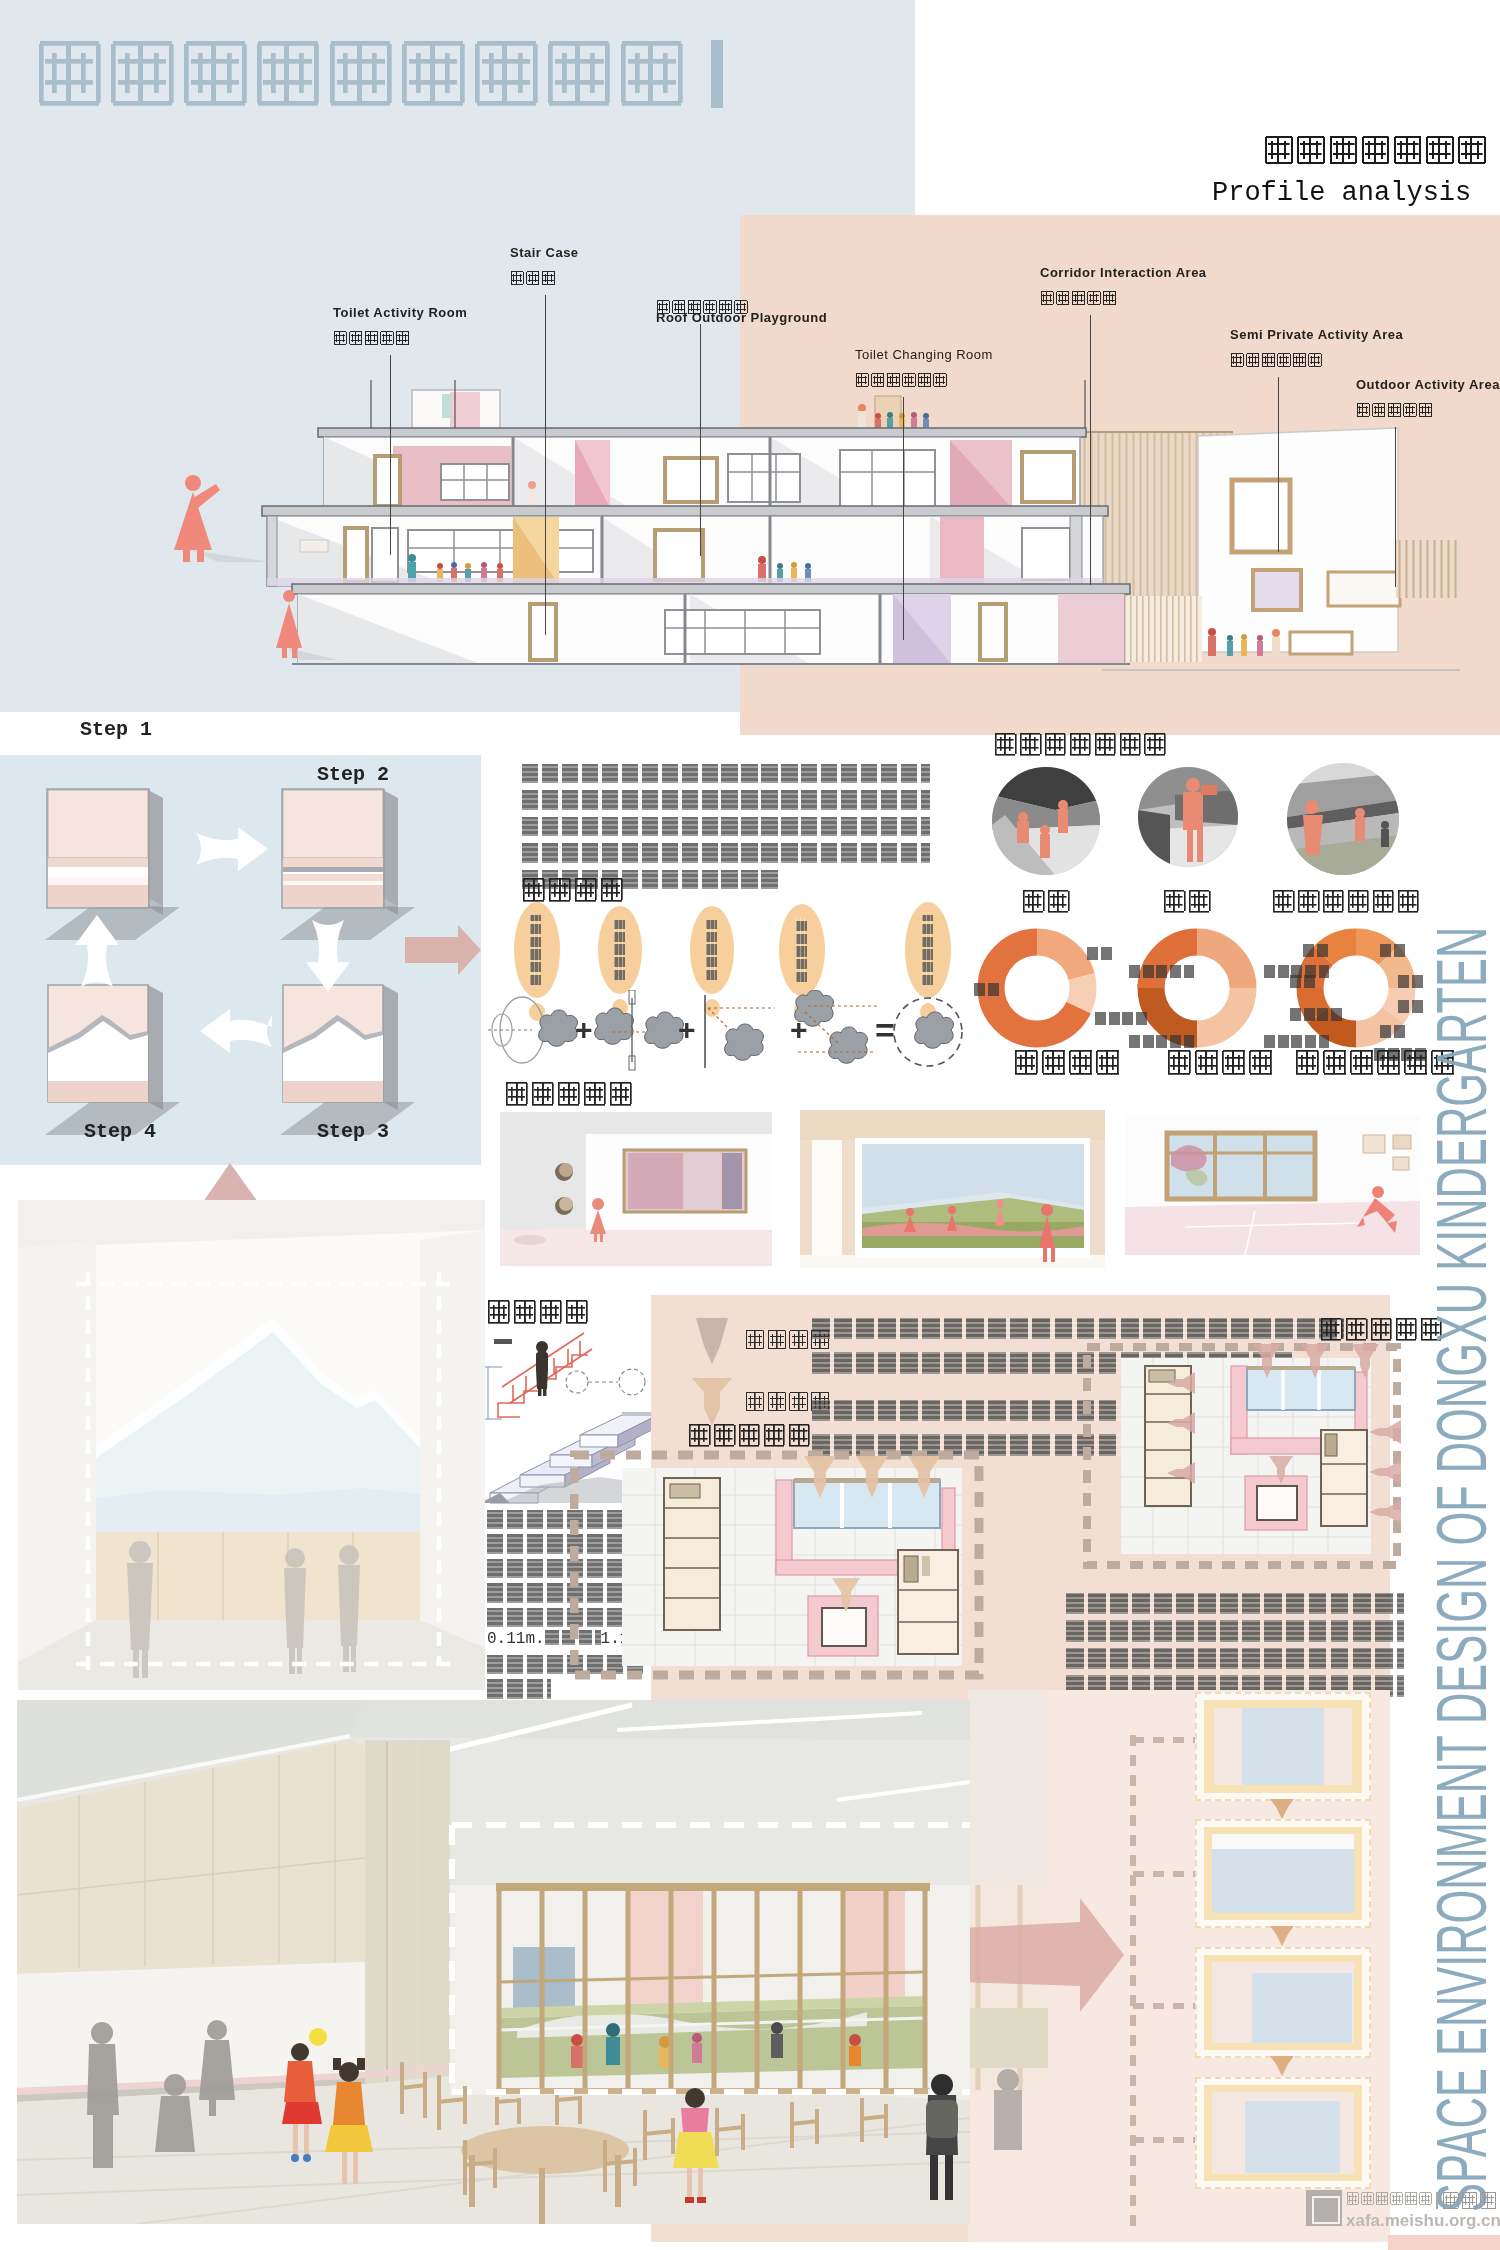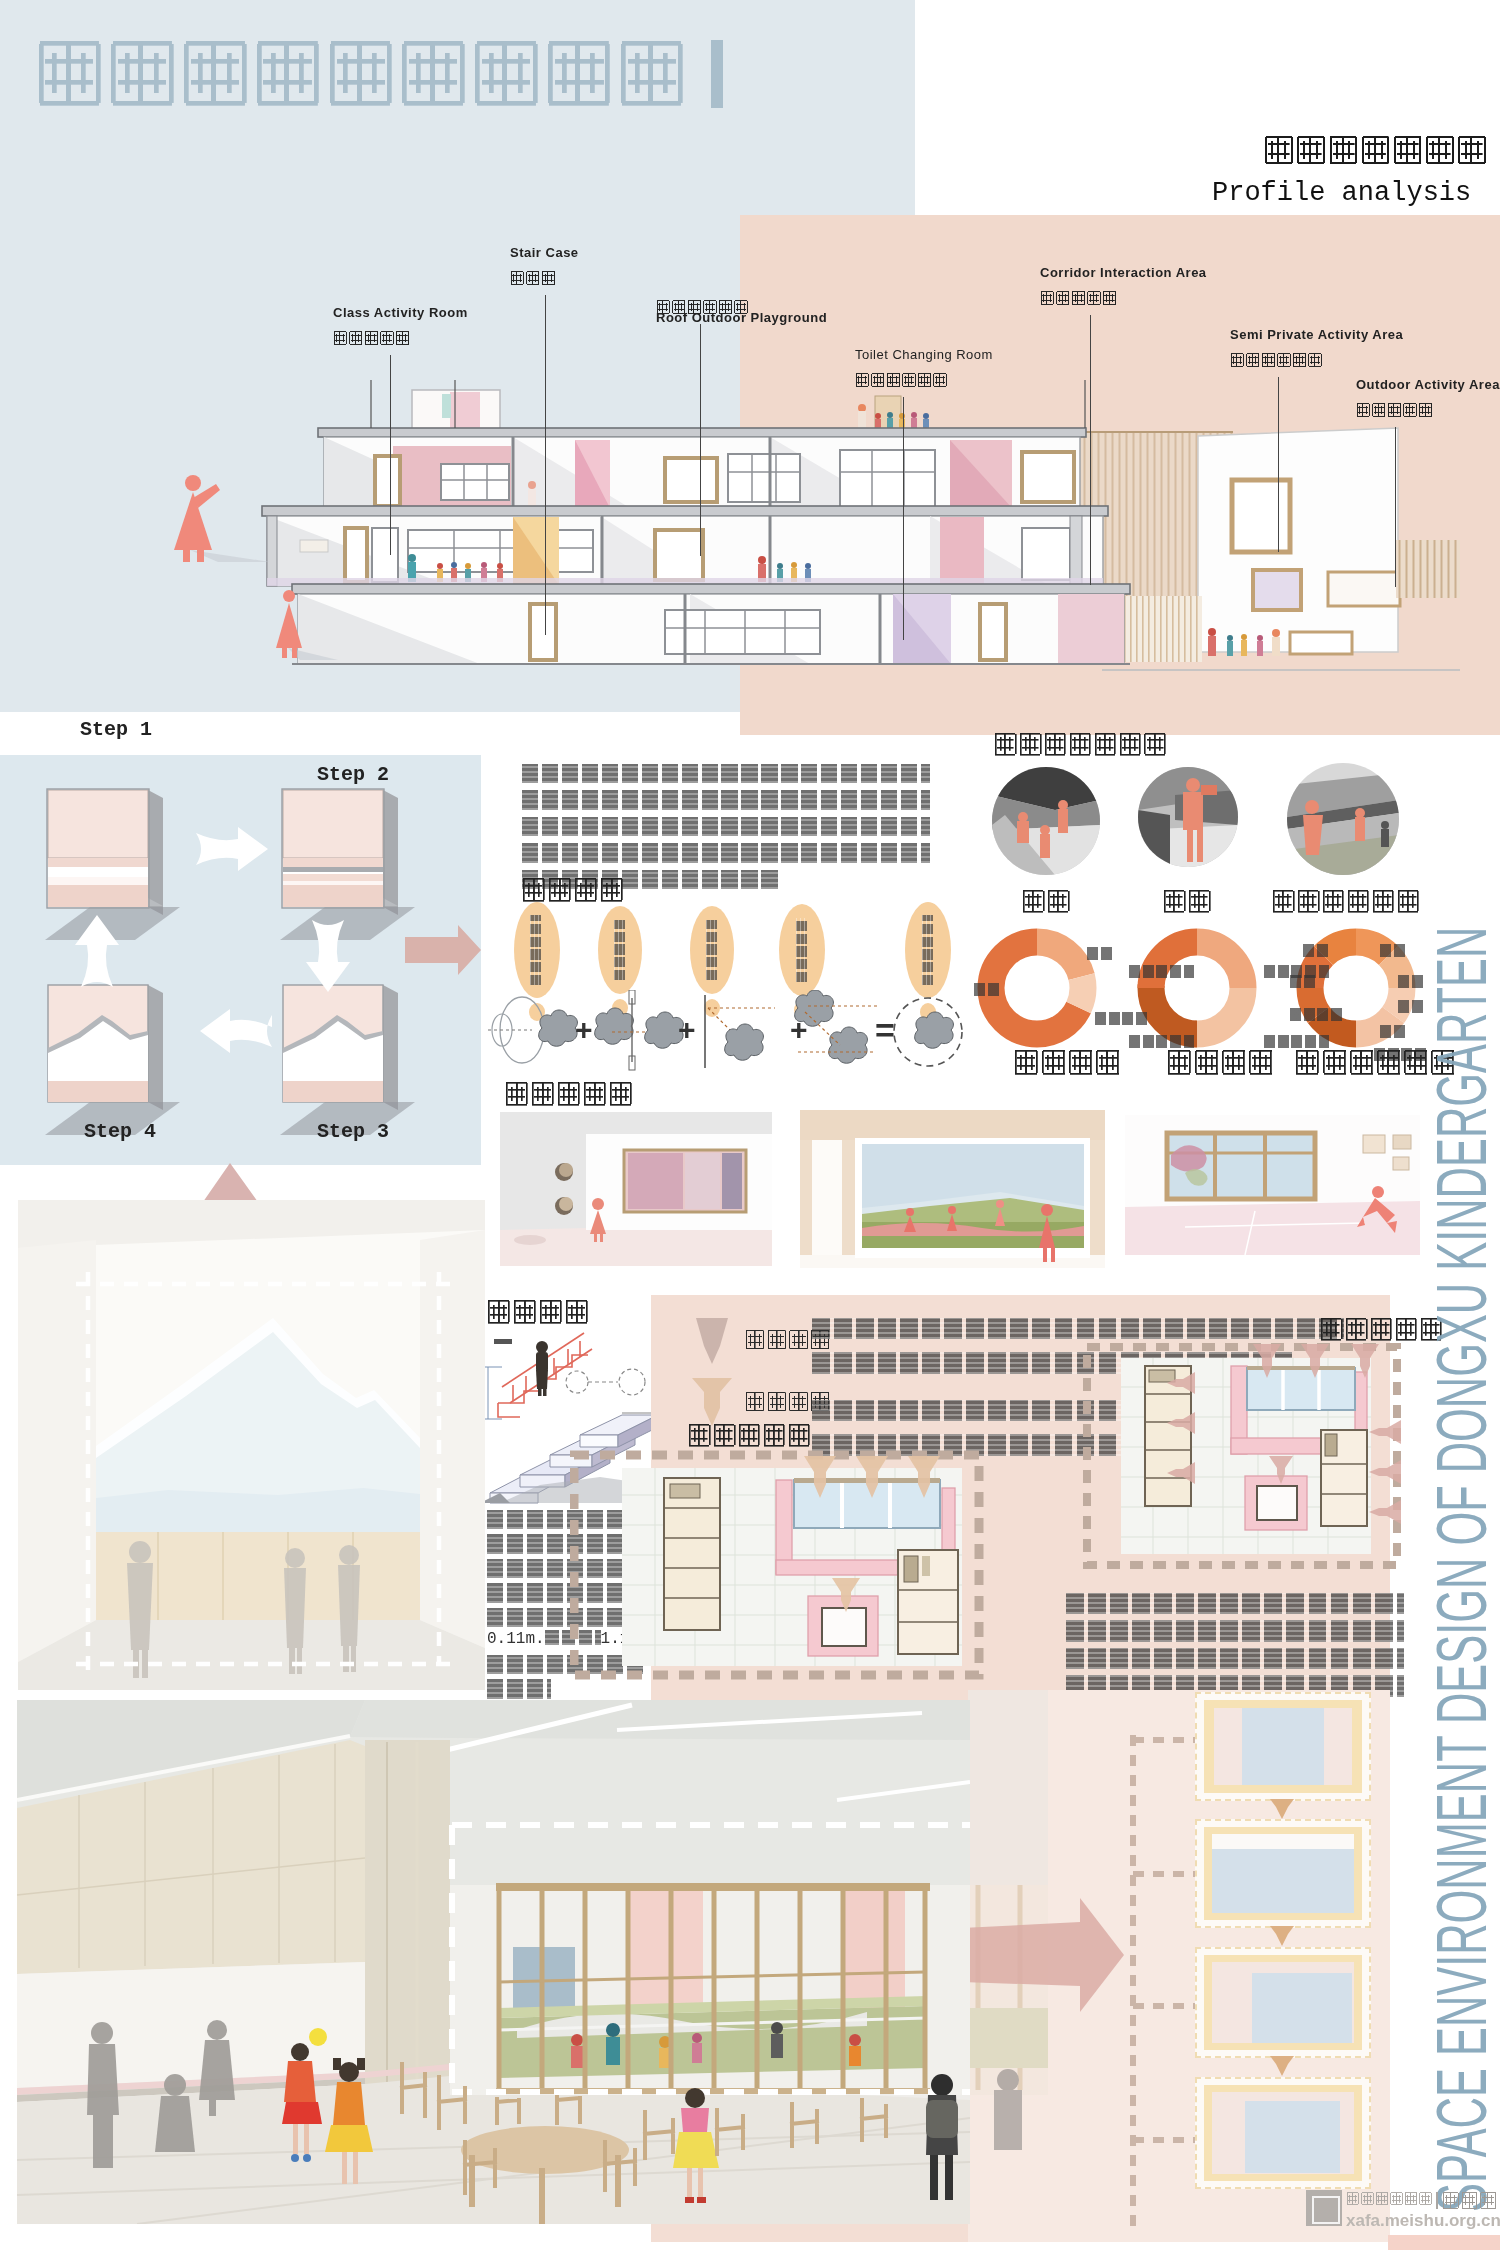--- a/index.html
+++ b/index.html
@@ -240,21 +240,21 @@
 
 <g fill="#f0897b">
 <polygon points="138,268 150,280 188,280" fill="#c6cbd2" opacity=".6"></polygon>
 <circle cx="139" cy="216" r="6"></circle>
 <polygon points="139,223 126,268 152,268"></polygon>
 <rect x="132" y="266" width="5" height="12"></rect>
         <rect x="142" y="266" width="5" height="12"></rect>
 </g>
 </svg>
 
-<div class="abs nw" style="left:333px;top:305px;font-size:13px;font-weight:bold;color:#222;letter-spacing:.5px;">Class Activity Room</div>
+<div class="abs nw" style="left:333px;top:305px;font-size:13px;font-weight:bold;color:#222;letter-spacing:.5px;">Toilet Activity Room</div>
 <div class="abs" style="left:333px;top:331px;font-size:15px;color:#222;"><span class="fz"></span><span class="fz"></span><span class="fz"></span><span class="fz"></span><span class="fz"></span></div>
 <div class="abs" style="left:390px;top:355px;width:1px;height:200px;background:#444;"></div>
 
 <div class="abs nw" style="left:510px;top:245px;font-size:13px;font-weight:bold;color:#222;letter-spacing:.5px;">Stair Case</div>
 <div class="abs" style="left:510px;top:271px;font-size:15px;color:#222;"><span class="fz"></span><span class="fz"></span><span class="fz"></span></div>
 <div class="abs" style="left:545px;top:295px;width:1px;height:340px;background:#444;"></div>
 
 <div class="abs nw" style="left:656px;top:274px;font-size:13px;font-weight:bold;color:#222;letter-spacing:.5px;margin-top:36px;">Roof Outdoor Playground</div>
 <div class="abs" style="left:656px;top:300px;font-size:15px;color:#222;"><span class="fz"></span><span class="fz"></span><span class="fz"></span><span class="fz"></span><span class="fz"></span><span class="fz"></span></div>
 <div class="abs" style="left:700px;top:324px;width:1px;height:232px;background:#444;"></div>

